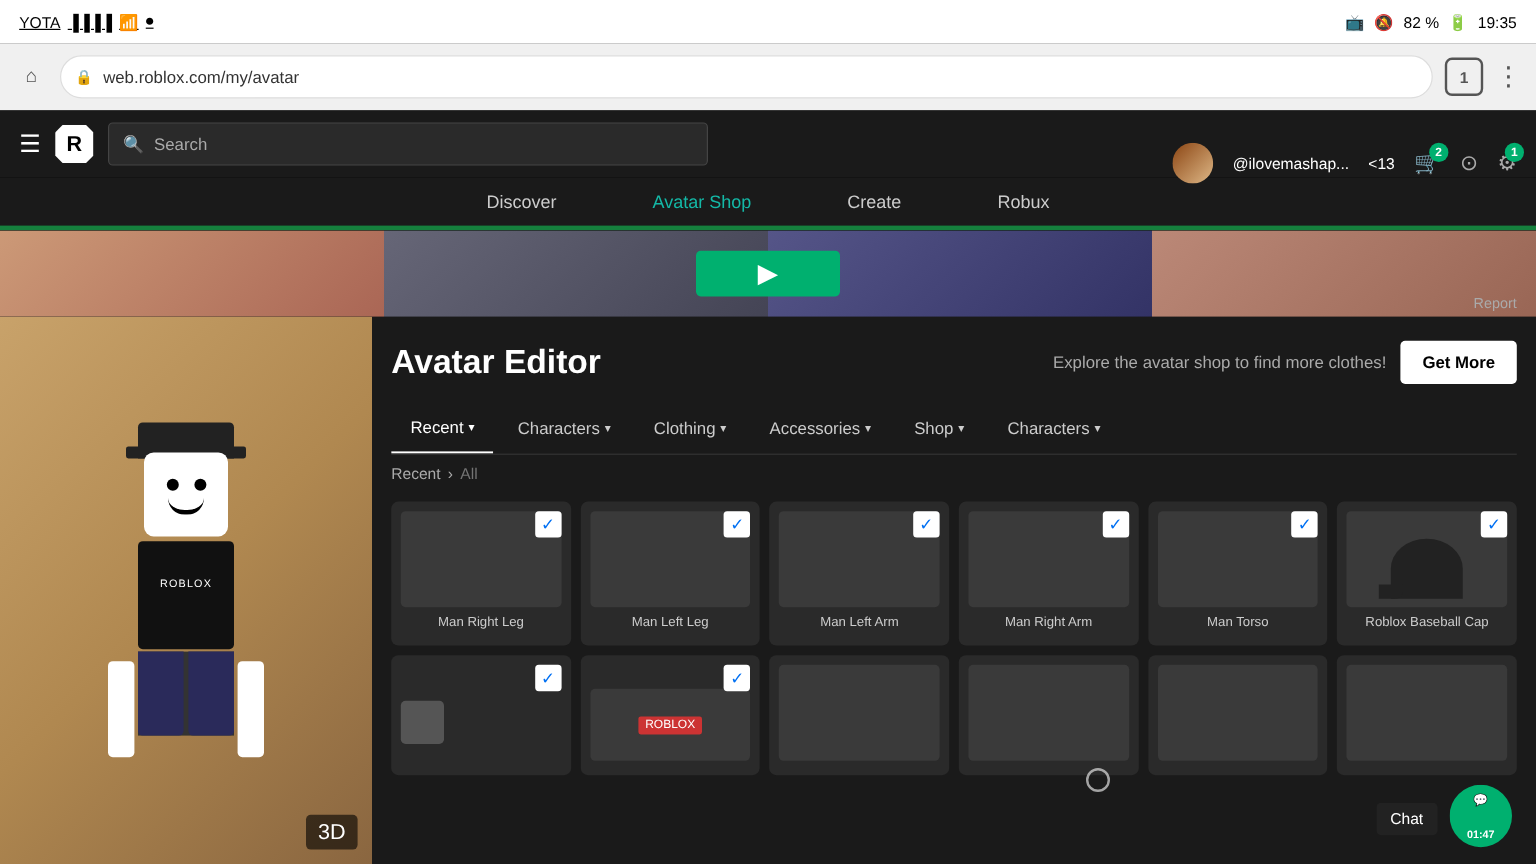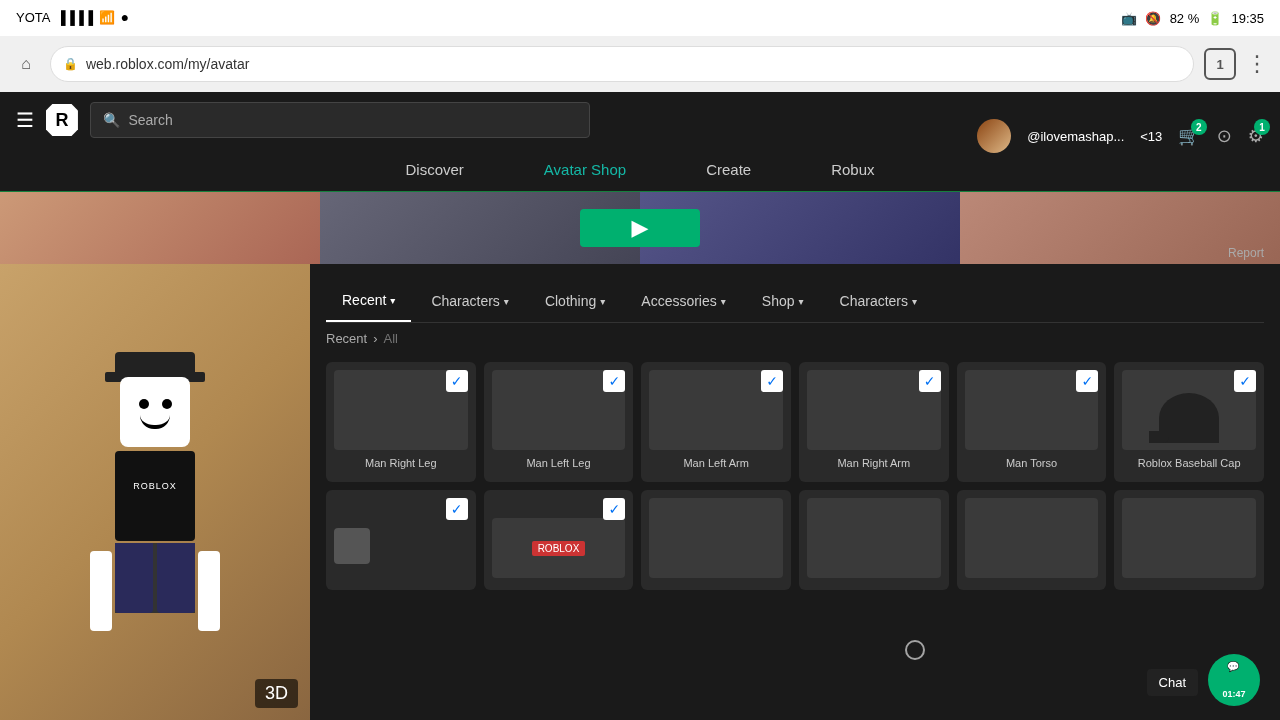--- a/index.html
+++ b/index.html
@@ -16,21 +16,21 @@
     .status-bar {
       background: #fff;
       height: 36px;
       display: flex;
       align-items: center;
       justify-content: space-between;
       padding: 0 16px;
       color: #000;
       font-size: 13px;
     }
-    .status-left { display: flex; align-items: flex-start; gap: 6px; }
+    .status-left { display: flex; align-items: center; gap: 6px; text-decoration: underline; }
     .status-right { display: flex; align-items: center; gap: 8px; font-size: 13px; }
 
     
     .browser-chrome {
       background: #f0f0f0;
       height: 56px;
       display: flex;
       align-items: center;
       padding: 0 12px;
       gap: 10px;
@@ -129,21 +129,21 @@
     }
 
     
     .main-nav {
       background: #1a1a1a;
       height: 44px;
       display: flex;
       align-items: center;
       justify-content: center;
       gap: 80px;
-      border-bottom: 1px solid #15803d;
+      border-bottom: 4px solid #15803d;
     }
     .main-nav a {
       color: #ccc;
       font-size: 15px;
       text-decoration: none;
     }
     .main-nav a.active { color: #14b8a6; }
 
     
     .banner {
@@ -581,20 +581,27 @@
       <div class="char-legs">
         <div class="char-leg"></div>
         <div class="char-leg"></div>
       </div>
     </div>
     <div class="avatar-3d-label">3D</div>
   </div>
 
   <div class="editor-panel">
 
+    <div class="editor-header">
+      <h1 class="editor-title">Avatar Editor</h1>
+      <div style="display:flex;align-items:center;">
+        <span class="explore-text">Explore the avatar shop to find more clothes!</span>
+        <button class="get-more-btn">Get More</button>
+      </div>
+    </div>
 
     <div class="category-tabs">
       <div class="cat-tab active">
         <span>Recent</span>
         <span class="chevron">▾</span>
       </div>
       <div class="cat-tab">
         <span>Characters</span>
         <span class="chevron">▾</span>
       </div>

